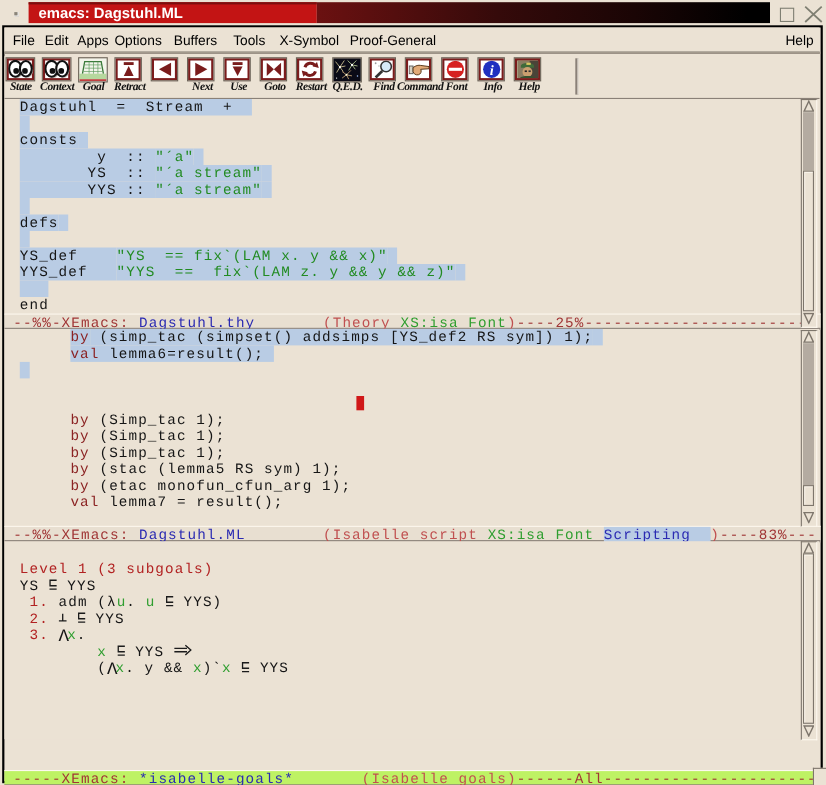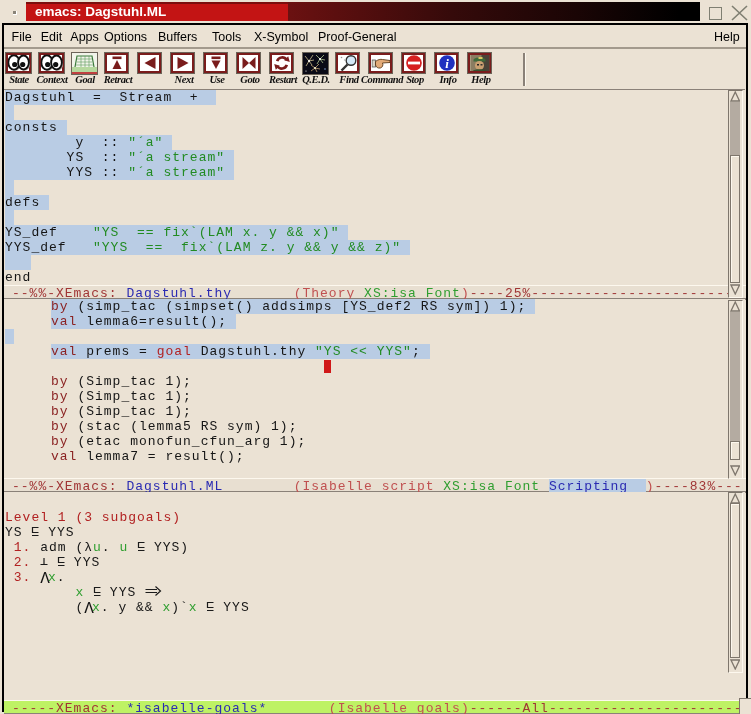--- a/index.html
+++ b/index.html
@@ -1,19 +1,19 @@
 <!DOCTYPE html>
 <html><head><meta charset="utf-8"><style>
 
 html,body{margin:0;padding:0;}
 #page{position:relative;width:751px;height:714px;background:#ebe2d4;overflow:hidden;
   font-family:"Liberation Sans",sans-serif;}
 .mono,.ln{font-family:"Liberation Mono",monospace;font-size:13px;line-height:15px;
   letter-spacing:1px;white-space:pre;color:#151515;}
-.ln{position:absolute;left:5px;height:15px;}
+.ln{position:absolute;left:18px;height:15px;}
 .ml .ln{left:8px;}
 span.h{background:#b9cce4;}
 span.g{color:#228b22;}
 span.k{color:#8b2323;margin-left:46px;}
 span.r{color:#b22222;}
 span.v{color:#2f9e2f;}
 span.L{font-size:16px;font-weight:normal;letter-spacing:0;display:inline-block;width:7.8px;vertical-align:-1.5px;}
 .sym{vertical-align:-2px;}
 .abs{position:absolute;}
 .icon{position:absolute;top:53px;height:16px;width:19px;background:#fff;
@@ -169,21 +169,21 @@
 <div class="lbl" style="left:57.0px;width:56px;">Goal</div>
 <div class="lbl" style="left:90.0px;width:56px;">Retract</div>
 <div class="lbl" style="left:123.0px;width:56px;margin-top:43px;">Undo</div>
 <div class="lbl" style="left:156.0px;width:56px;">Next</div>
 <div class="lbl" style="left:189.0px;width:56px;">Use</div>
 <div class="lbl" style="left:222.0px;width:56px;">Goto</div>
 <div class="lbl" style="left:255.0px;width:56px;">Restart</div>
 <div class="lbl" style="left:288.0px;width:56px;">Q.E.D.</div>
 <div class="lbl" style="left:321.0px;width:56px;">Find</div>
 <div class="lbl" style="left:354.0px;width:56px;">Command</div>
-<div class="lbl" style="left:387.0px;width:56px;">Stop</div>
+<div class="lbl" style="left:387.0px;width:56px;">Font</div>
 <div class="lbl" style="left:420.0px;width:56px;">Info</div>
 <div class="lbl" style="left:453.0px;width:56px;">Help</div>
 <div class="abs" style="left:4px;top:90px;width:741px;height:195px;background:#ebe2d4"></div>
 <div class="ln" style="top:90px"><span class="h">Dagstuhl  =  Stream  + </span><span class="h"> </span></div>
 <div class="ln" style="top:105px"><span class="h"> </span></div>
 <div class="ln" style="top:120px"><span class="h">consts</span><span class="h"> </span></div>
 <div class="ln" style="top:135px"><span class="h">        y  :: </span><span class="h g">"´a"</span><span class="h"> </span></div>
 <div class="ln" style="top:150px"><span class="h">       YS  :: </span><span class="h g">"´a stream"</span><span class="h"> </span></div>
 <div class="ln" style="top:165px"><span class="h">       YYS :: </span><span class="h g">"´a stream"</span><span class="h"> </span></div>
 <div class="ln" style="top:180px"><span class="h"> </span></div>
@@ -198,21 +198,20 @@
 span.mb{color:#2a2ab2;} span.mg{color:#2f9e2f;}
 span.ms{color:#2a2ab2;background:#b9cce4;}
 </style>
 <div class="ml abs" style="left:4px;top:285px;width:742px;height:12px;background:#e8dfd1;border-top:1px solid #fdf8ee;border-bottom:2px solid #8a8178">
       <div class="ln" style="top:0px"><span class="m1">--%%-XEmacs: </span><span class="mb">Dagstuhl.thy</span>       <span class="m2">(Theory </span><span class="mg">XS:isa Font</span><span class="m2">)</span><span class="m1">----25%------------------------</span></div>
     </div>
 <div class="abs" style="left:4px;top:299px;width:741px;height:179px;background:#ebe2d4"></div>
 <div class="ln" style="top:299px"><span class="h k">by</span><span class="h"> (simp_tac (simpset() addsimps [YS_def2 RS sym]) 1);</span><span class="h"> </span></div>
 <div class="ln" style="top:314px"><span class="h k">val</span><span class="h"> lemma6=result();</span><span class="h"> </span></div>
 <div class="ln" style="top:329px"><span class="h"> </span></div>
-<div class="ln" style="top:344px"><span class="h k">val</span><span class="h"> prems = </span><span class="h r">goal</span><span class="h"> Dagstuhl.thy </span><span class="h g">"YS &lt;&lt; YYS"</span><span class="h">;</span><span class="h"> </span></div>
 <div class="ln" style="top:374px"><span class="k">by</span> (Simp_tac 1);</div>
 <div class="ln" style="top:389px"><span class="k">by</span> (Simp_tac 1);</div>
 <div class="ln" style="top:404px"><span class="k">by</span> (Simp_tac 1);</div>
 <div class="ln" style="top:419px"><span class="k">by</span> (stac (lemma5 RS sym) 1);</div>
 <div class="ln" style="top:434px"><span class="k">by</span> (etac monofun_cfun_arg 1);</div>
 <div class="ln" style="top:449px"><span class="k">val</span> lemma7 = result();</div>
 <div class="abs" style="left:323.8px;top:360px;width:7.5px;height:13px;background:#d01818"></div>
 <div class="ml abs" style="left:4px;top:478px;width:742px;height:12px;background:#e8dfd1;border-top:1px solid #fdf8ee;border-bottom:2px solid #8a8178">
       <div class="ln" style="top:0px"><span class="m1">--%%-XEmacs: </span><span class="mb">Dagstuhl.ML</span>        <span class="m2">(Isabelle script </span><span class="mg">XS:isa Font</span> <span class="ms">Scripting  </span><span class="m2">)</span><span class="m1">----83%---</span></div>
     </div>

